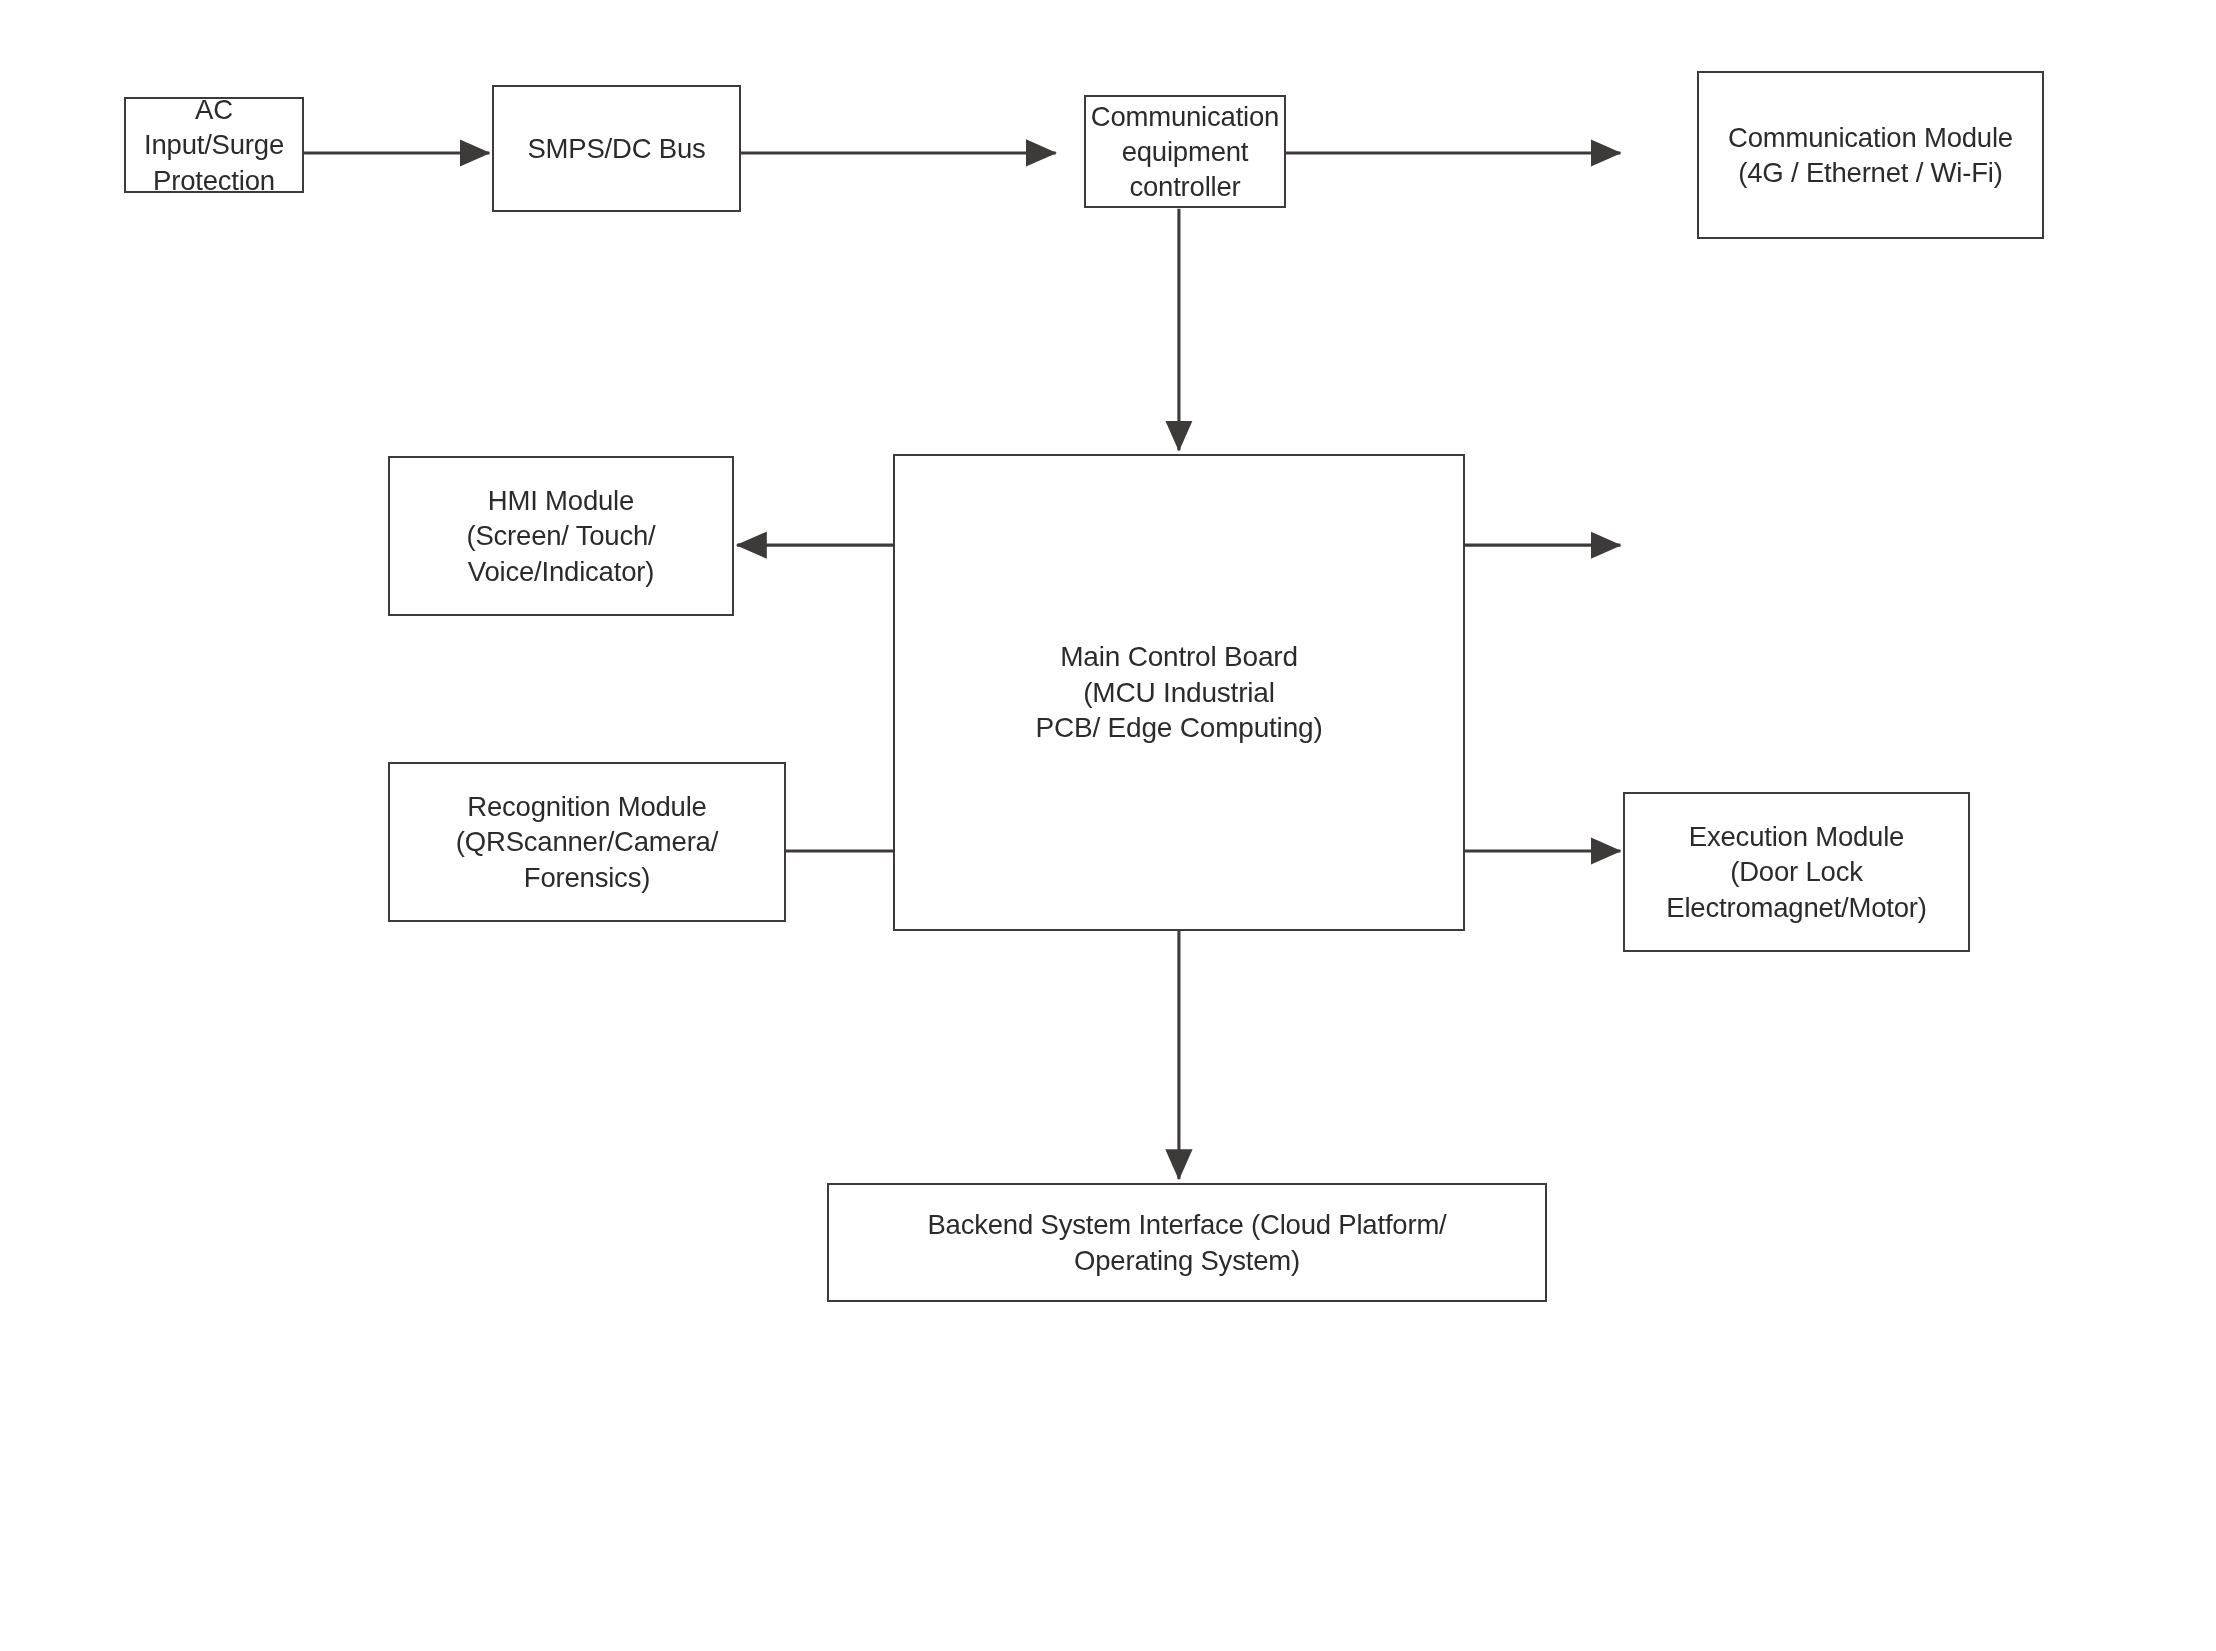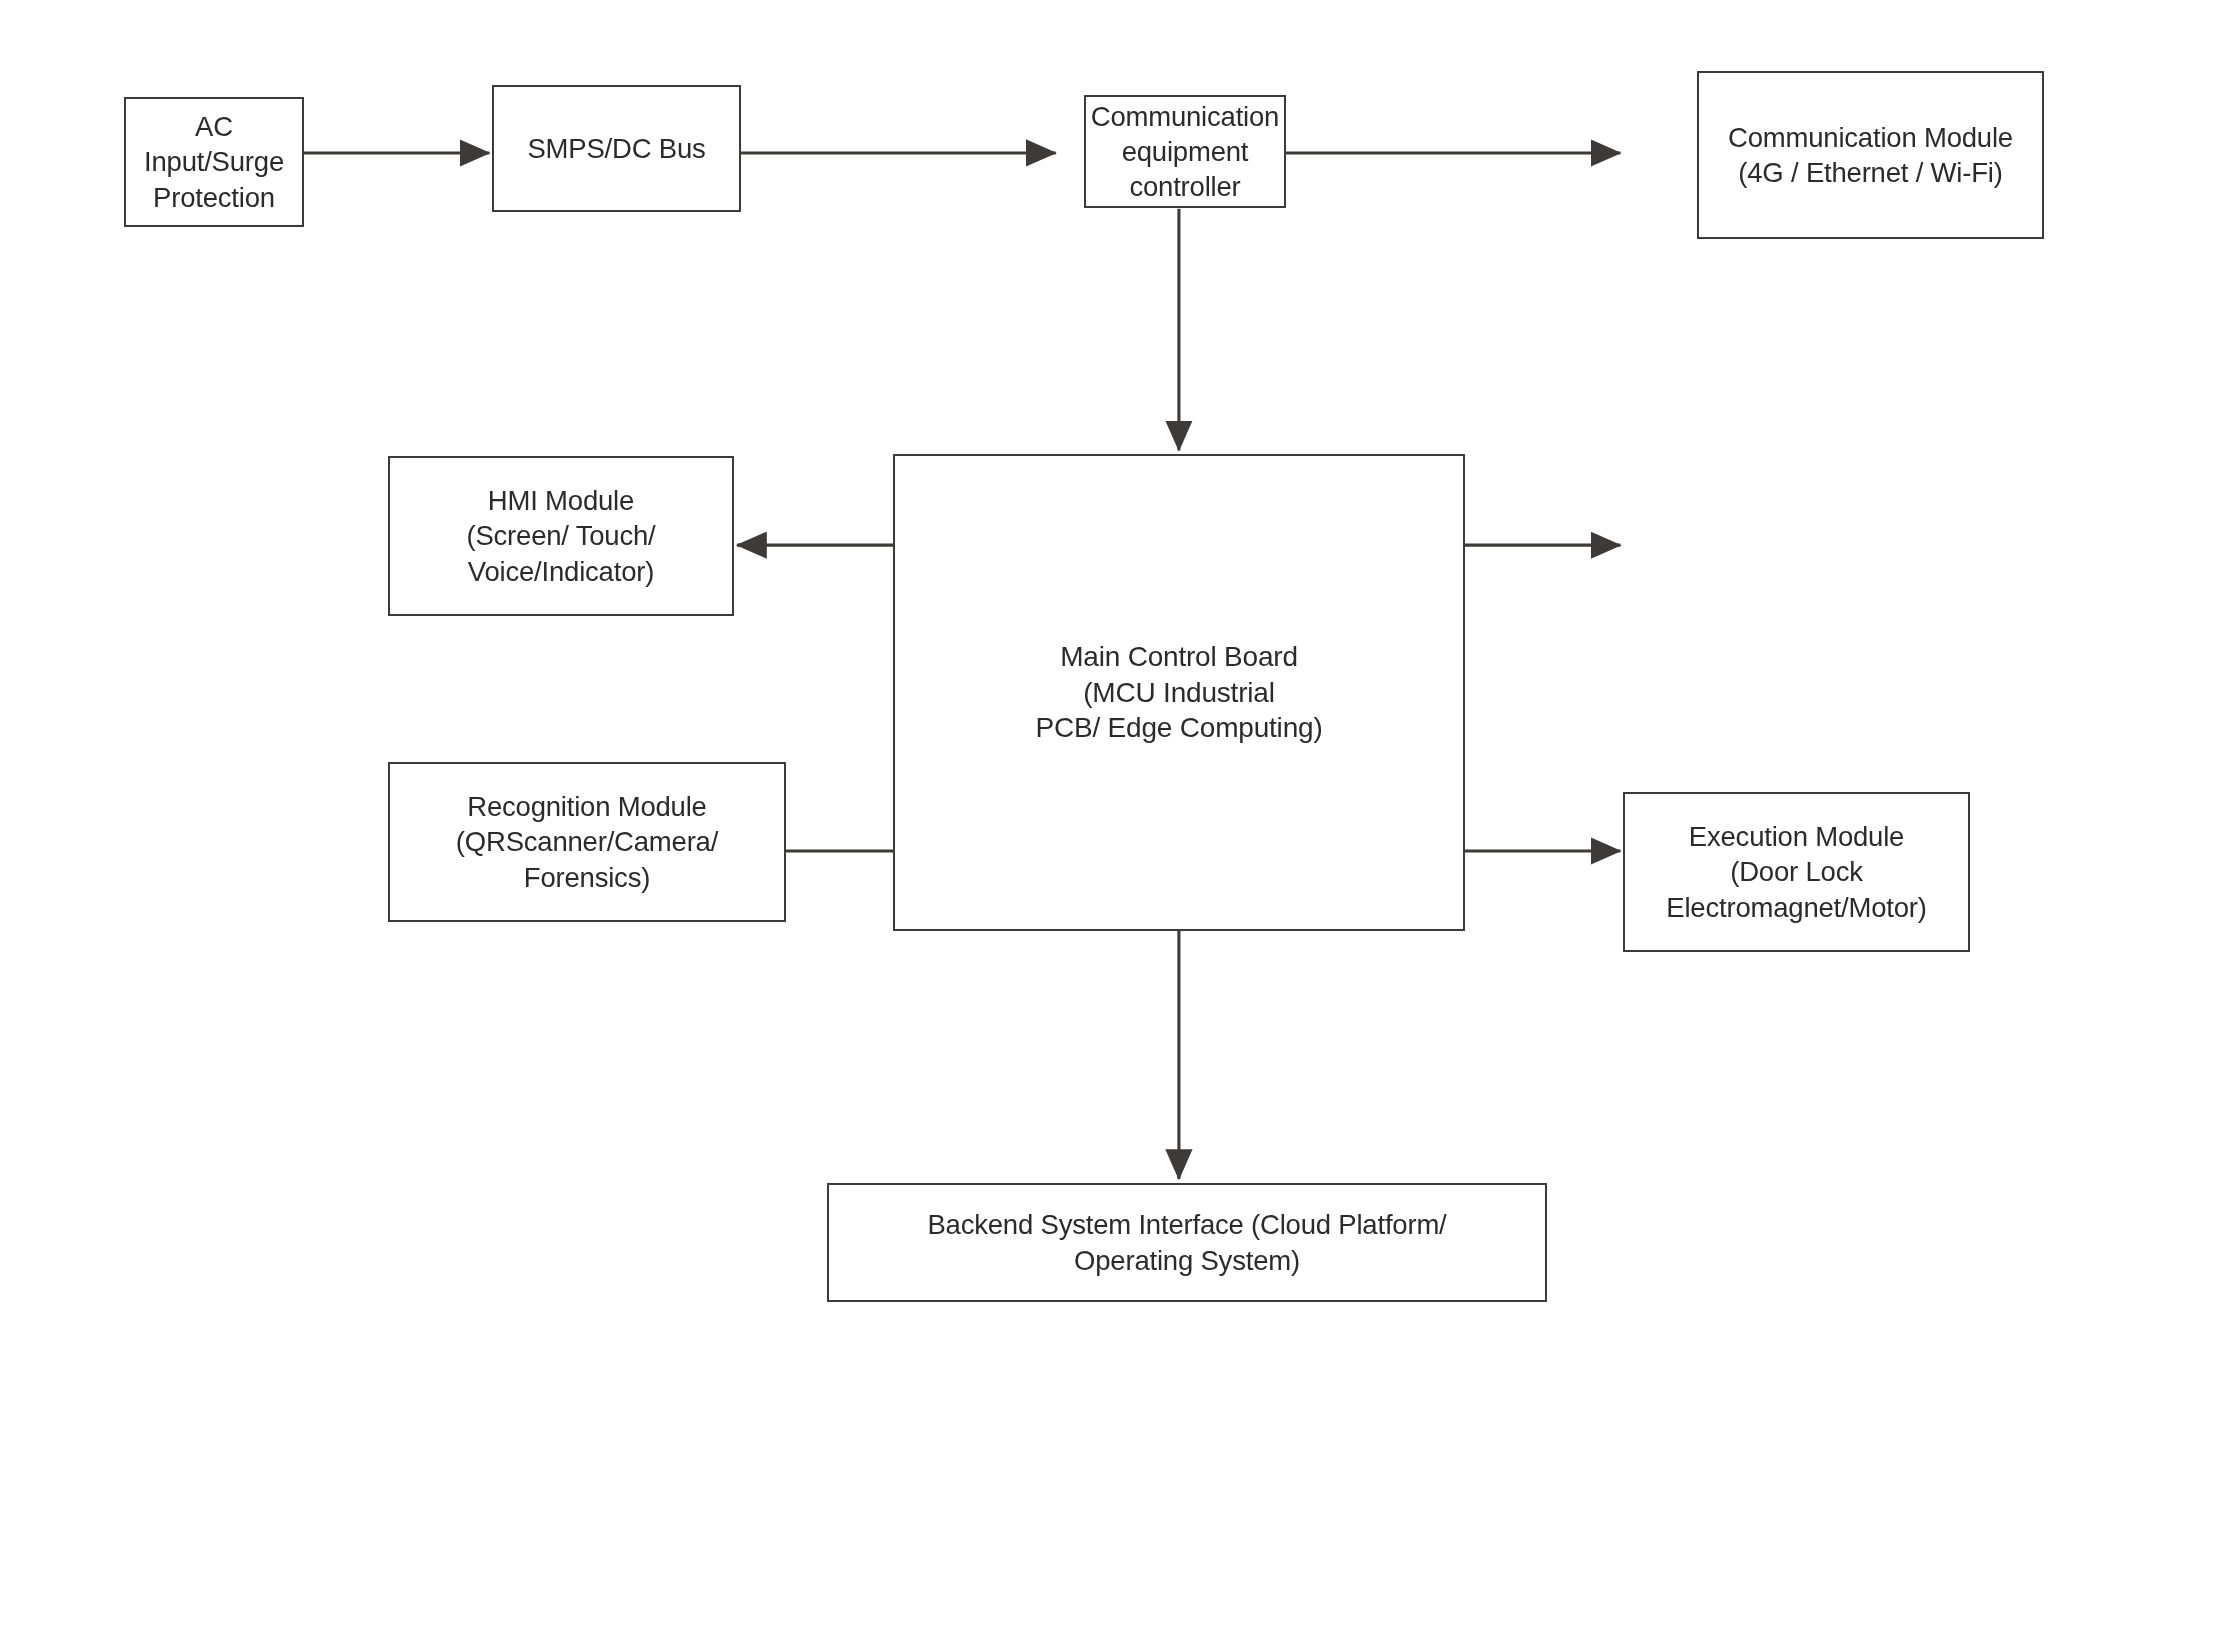--- a/index.html
+++ b/index.html
@@ -73,21 +73,21 @@
       <line x1="3305" y1="1230" x2="3656" y2="1230" marker-end="url(#ah-right)"></line>
 
       <line x1="2015" y1="1920" x2="1663" y2="1920" marker-end="url(#ah-left)"></line>
 
       <line x1="3305" y1="1920" x2="3656" y2="1920" marker-end="url(#ah-right)"></line>
 
       <line x1="2660" y1="2100" x2="2660" y2="2660" marker-end="url(#ah-down)"></line>
     </g>
   </svg>
 
-  <div class="node" style="left:124px; top:97px; width:180px; height:130px;">
+  <div class="node" style="left:124px; top:97px; width:180px; height:96px;">
     <span>AC Input/Surge
 Protection</span>
   </div>
 
   <div class="node" style="left:492px; top:85px; width:249px; height:127px;">
     <span>SMPS/DC Bus</span>
   </div>
 
   <div class="node" style="left:1059px; top:95px; width:202px; height:113px;margin-left:25px;">
     <span>Communication

